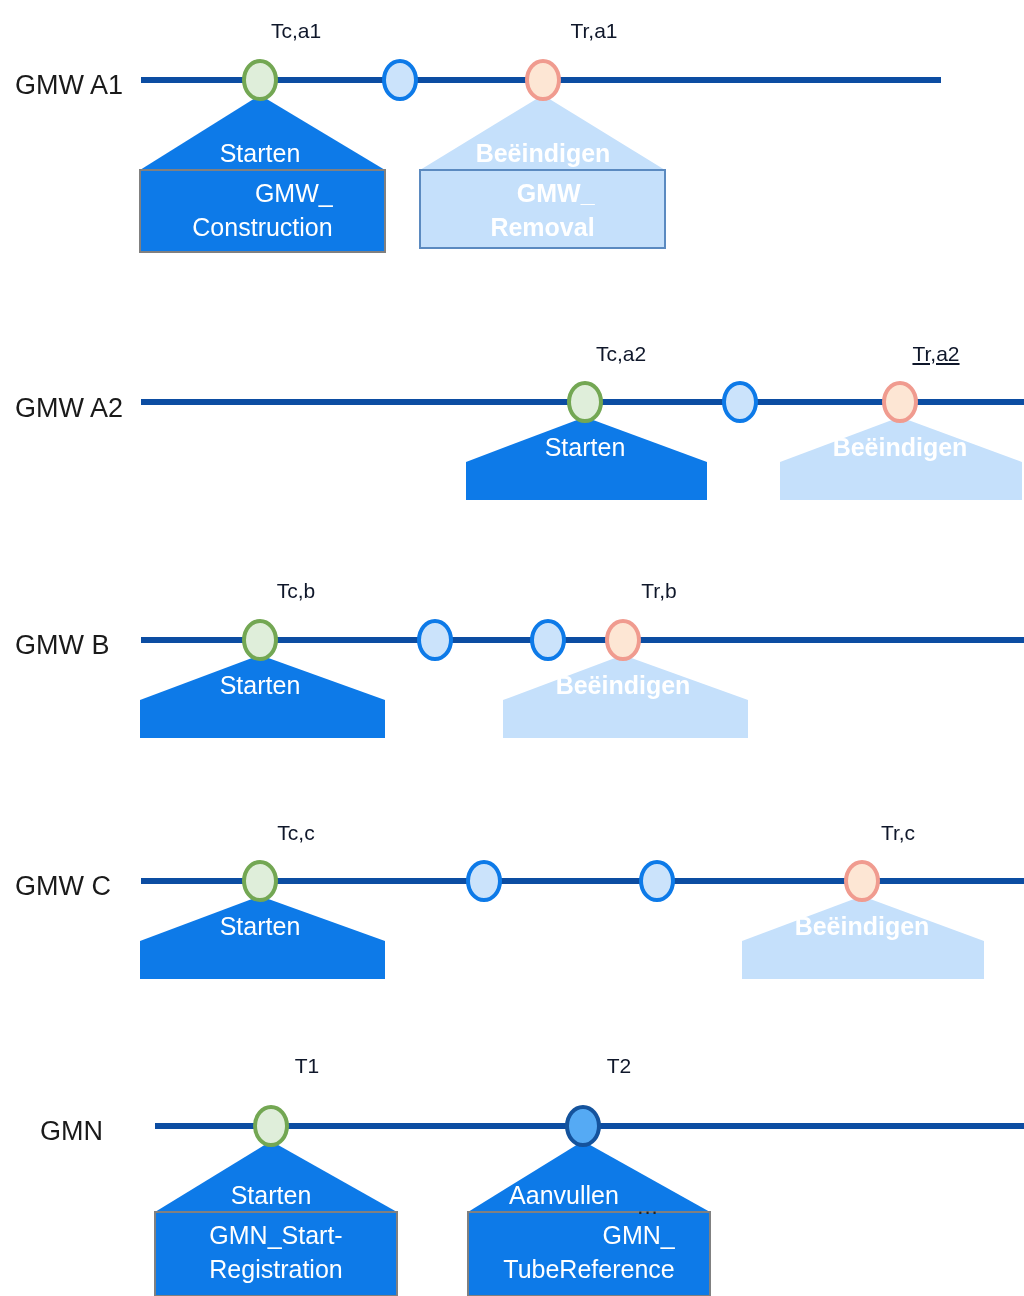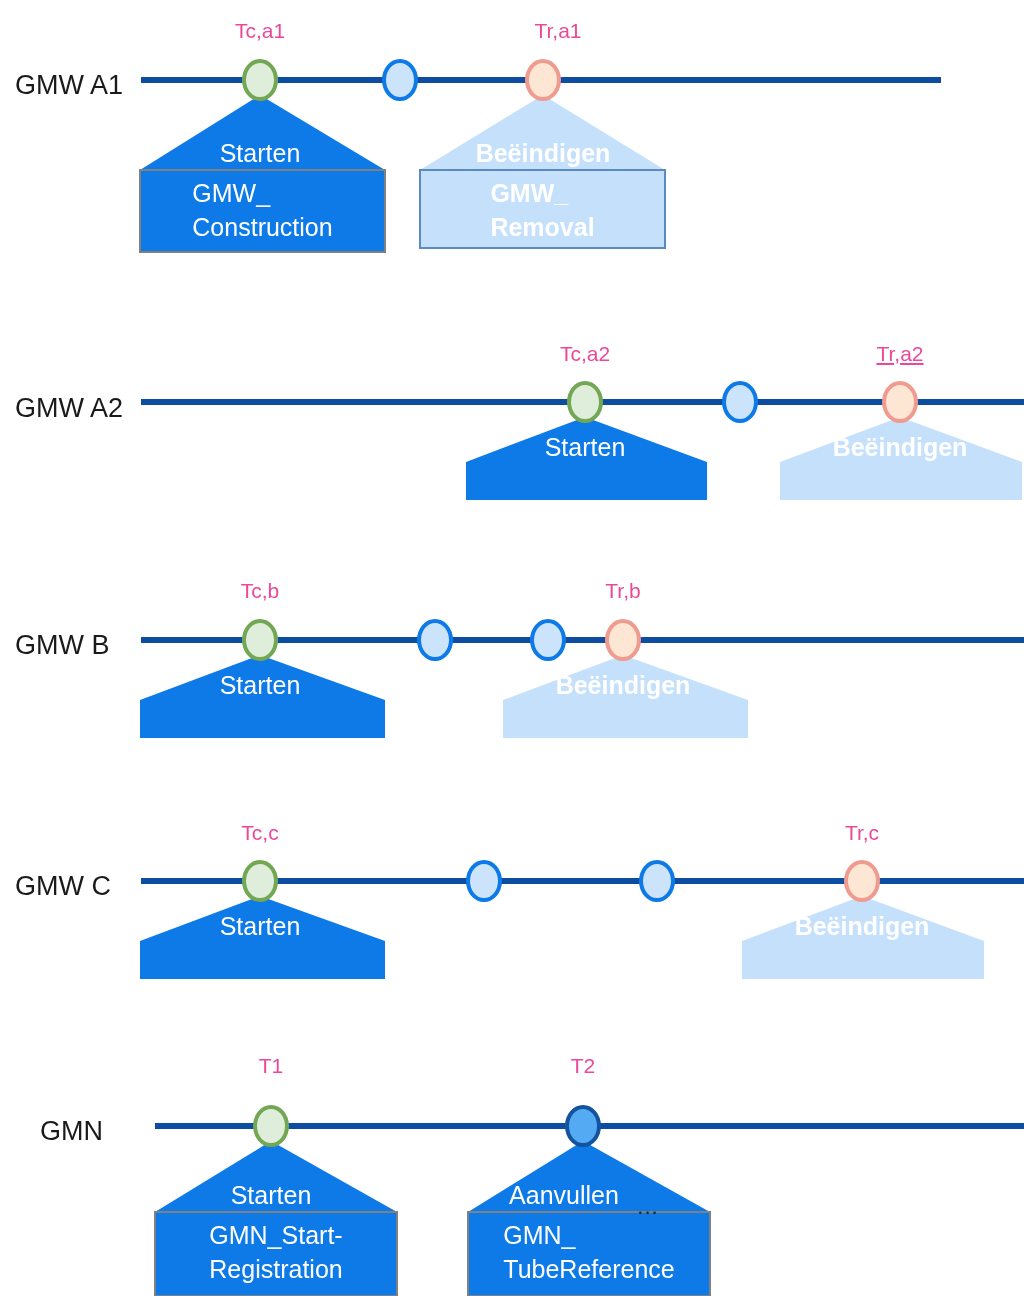--- a/index.html
+++ b/index.html
@@ -26,32 +26,33 @@
   .row-label {
     position: absolute;
     font-size: 27px;
     color: #1a1a1a;
     white-space: nowrap;
     line-height: 1;
   }
   .tick-label {
     position: absolute;
     font-size: 21px;
-    color: #ec4899;
+    color: #0f172a;
     white-space: nowrap;
     text-align: center;
     line-height: 1;
     transform: translateX(-50%);
+    margin-left: 36px;
   }
   .shape-text {
     position: absolute;
     color: #ffffff;
     font-size: 25px;
     line-height: 30px;
-    text-align: left;
+    text-align: right;
     white-space: pre;
     pointer-events: none;
     transform: translateX(-50%);
   }
   .shape-text.light {
     color: #ffffff;
     font-weight: bold;
   }
   .ellipsis-mark {
     position: absolute;

